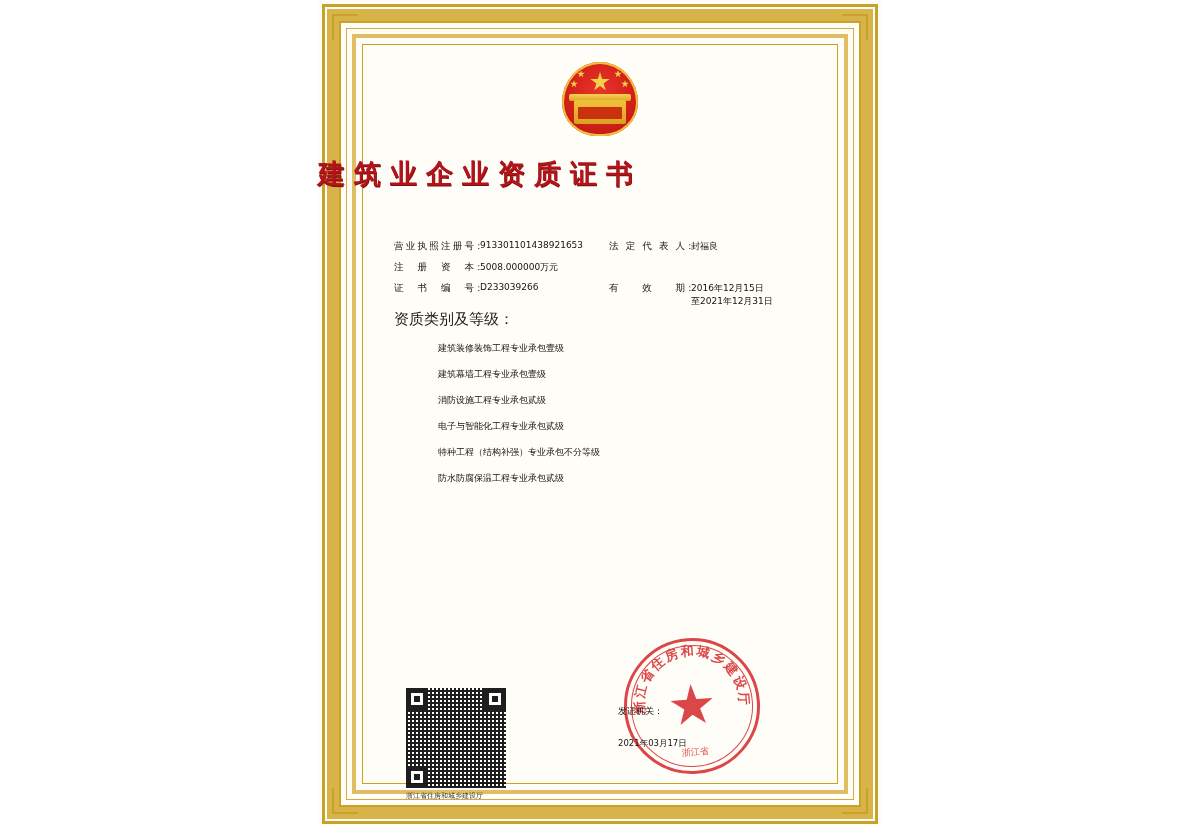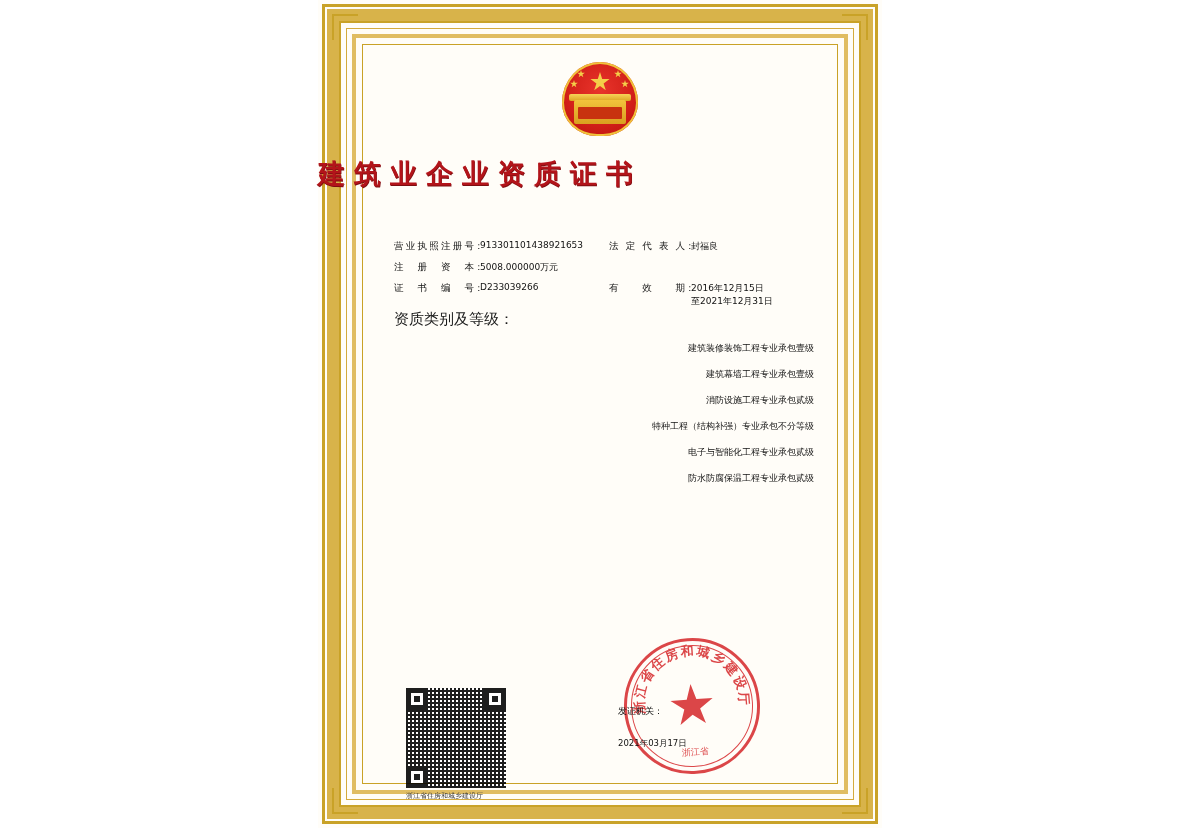--- a/index.html
+++ b/index.html
@@ -203,21 +203,20 @@
   .col-right .flabel { width: 76px; }
   .col-right .fvalue { max-width: 120px; }
 
   #grades-header {
     margin-top: 2px;
     font-size: 15px;
   }
   #grades-list {
     margin-top: 6px;
     padding-left: 44px;
-    text-align: right;
   }
   #grades-list .grade-item {
     font-size: 9px;
     line-height: 26px;
     color: #111;
   }
 
   
   #qr-block {
     position: absolute;
@@ -380,22 +379,22 @@
 至2021年12月31日</span>
       </div>
     </div>
 
     <div id="grades-header">资质类别及等级：</div>
 
     <div id="grades-list">
       <div class="grade-item">建筑装修装饰工程专业承包壹级</div>
       <div class="grade-item">建筑幕墙工程专业承包壹级</div>
       <div class="grade-item">消防设施工程专业承包贰级</div>
+      <div class="grade-item">电子与智能化工程专业承包贰级</div>
       <div class="grade-item">特种工程（结构补强）专业承包不分等级</div>
-      <div class="grade-item">电子与智能化工程专业承包贰级</div>
       <div class="grade-item">防水防腐保温工程专业承包贰级</div>
     </div>
 
   </div>
 
   <div id="qr-block">
     <div id="qr">
       <div class="fp a"></div>
       <div class="fp b"></div>
       <div class="fp c"></div>

